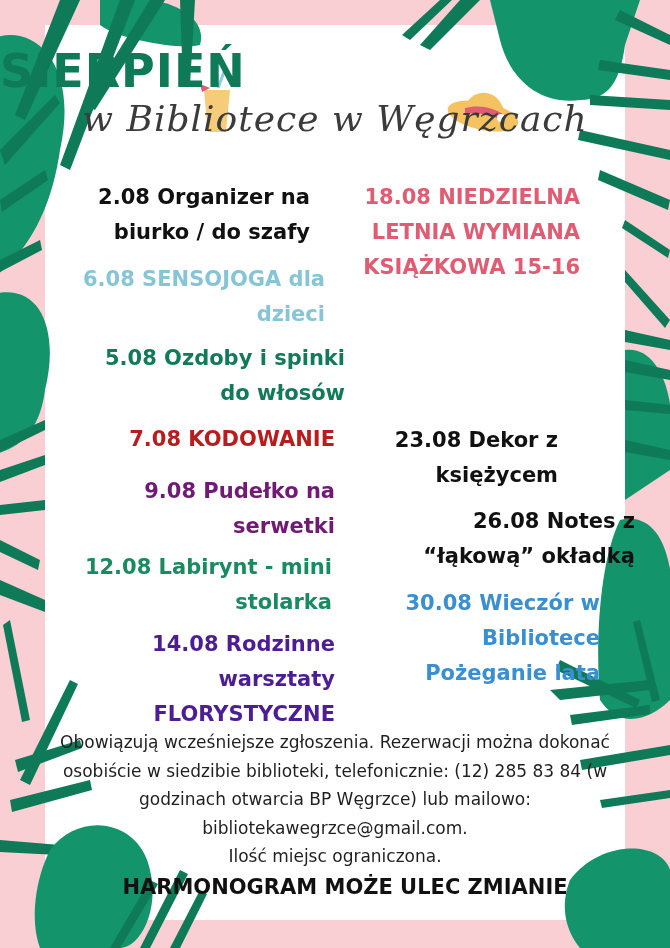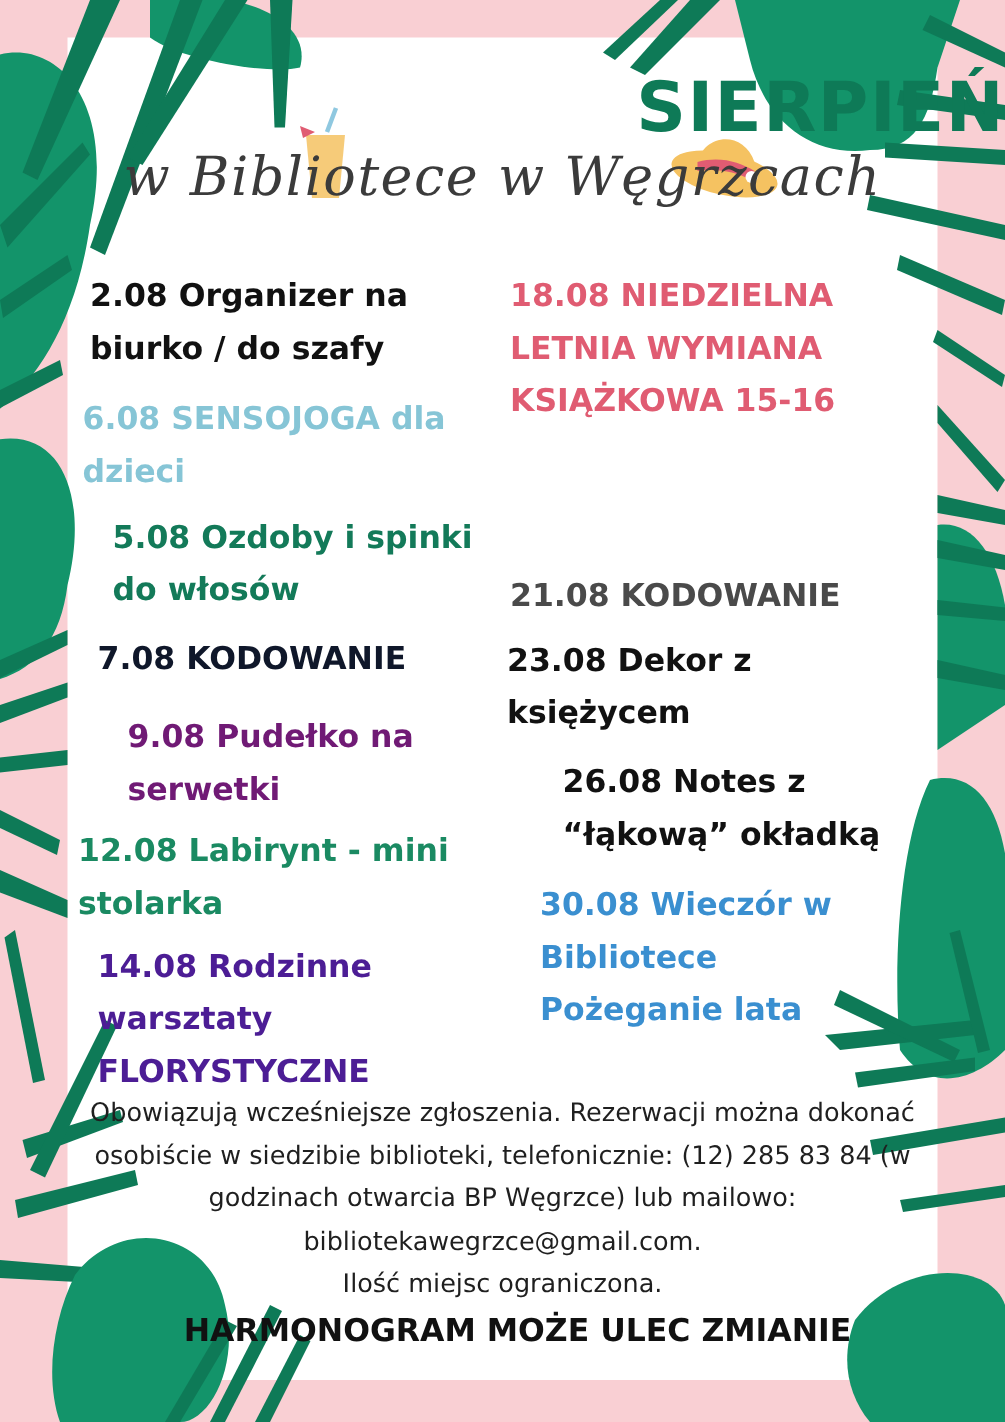--- a/index.html
+++ b/index.html
@@ -13,37 +13,37 @@
     position: absolute;
     left: 45px; top: 25px;
     width: 580px; height: 895px;
     background: #ffffff;
   }
   .leaves { position: absolute; inset: 0; pointer-events: none; }
   .content { position: absolute; inset: 0; }
 
   .title {
     position: absolute; left: 0; width: 670px; top: 44px;
-    text-align: right;
+    text-align: left;
     font-family: "DejaVu Sans", sans-serif;
     font-weight: bold; font-size: 46px; letter-spacing: 1px;
     color: #0e7a57;
   }
   .subtitle {
     position: absolute; left: 0; width: 670px; top: 98px;
     text-align: center;
     font-family: "DejaVu Serif", serif;
     font-style: italic;
     font-size: 36px;
     color: #3b3b3b;
     letter-spacing: 1px;
   }
   .ev {
     position: absolute;
-    text-align: left;
+    text-align: right;
     font-family: "DejaVu Sans", sans-serif;
     font-weight: bold;
     font-size: 21px;
     line-height: 35px;
     white-space: pre-line;
   }
   .footer {
     position: absolute; left: 20px; width: 630px; top: 728px;
     text-align: center;
     font-family: "DejaVu Sans", sans-serif;
@@ -167,33 +167,32 @@
 
   <div class="title">SIERPIEŃ</div>
   <div class="subtitle">w Bibliotece w Węgrzcach</div>
 
   <div class="ev" style="left:60px;width:250px;top:180px;color:#111111">2.08 Organizer na
 biurko / do szafy</div>
   <div class="ev" style="left:55px;width:270px;top:262px;color:#86c5d6">6.08 SENSOJOGA dla
 dzieci</div>
   <div class="ev" style="left:75px;width:270px;top:341px;color:#137a59">5.08 Ozdoby i spinki
 do włosów</div>
-  <div class="ev" style="left:65px;width:270px;top:422px;color:#0f172a">7.08 KODOWANIE</div>
+  <div class="ev" style="left:65px;width:270px;top:422px;color:#b91c1c">7.08 KODOWANIE</div>
   <div class="ev" style="left:85px;width:250px;top:474px;color:#701a75">9.08 Pudełko na
 serwetki</div>
   <div class="ev" style="left:52px;width:280px;top:550px;color:#1a8a62">12.08 Labirynt - mini
 stolarka</div>
   <div class="ev" style="left:65px;width:270px;top:627px;color:#4c1d95">14.08 Rodzinne
 warsztaty
 FLORYSTYCZNE</div>
 
   <div class="ev" style="left:340px;width:240px;top:180px;color:#e05c72">18.08 NIEDZIELNA
 LETNIA WYMIANA
 KSIĄŻKOWA 15-16</div>
-  <div class="ev" style="left:340px;width:280px;top:380px;color:#4a4a4a">21.08 KODOWANIE</div>
   <div class="ev" style="left:338px;width:220px;top:423px;color:#111111">23.08 Dekor z
 księżycem</div>
   <div class="ev" style="left:375px;width:260px;top:504px;color:#111111">26.08 Notes z
 “łąkową” okładką</div>
   <div class="ev" style="left:360px;width:240px;top:586px;color:#3a8fd0">30.08 Wieczór w
 Bibliotece
 Pożeganie lata</div>
 
   <div class="footer">Obowiązują wcześniejsze zgłoszenia. Rezerwacji można dokonać
 osobiście w siedzibie biblioteki, telefonicznie: (12) 285 83 84 (w

